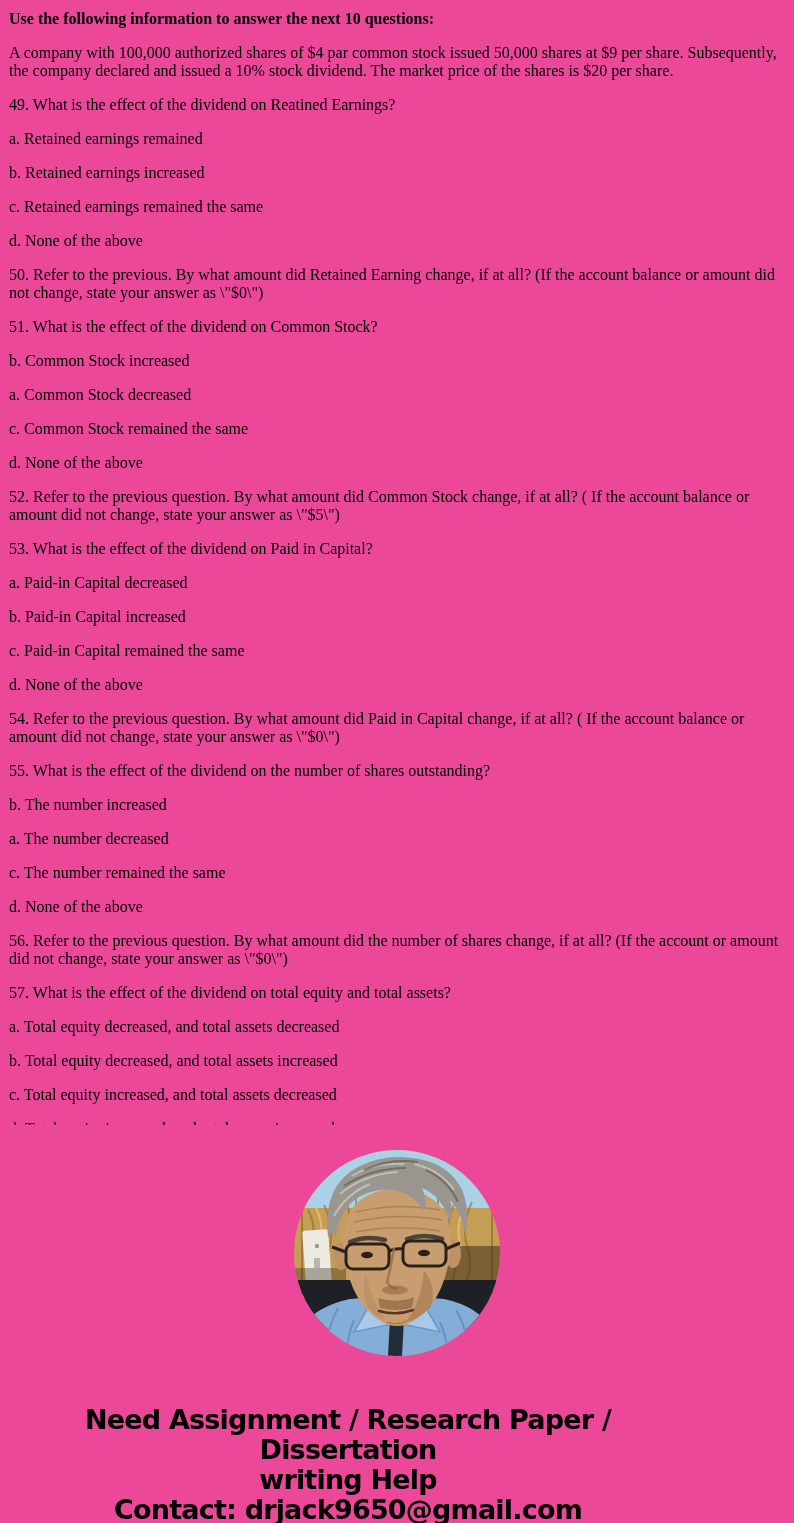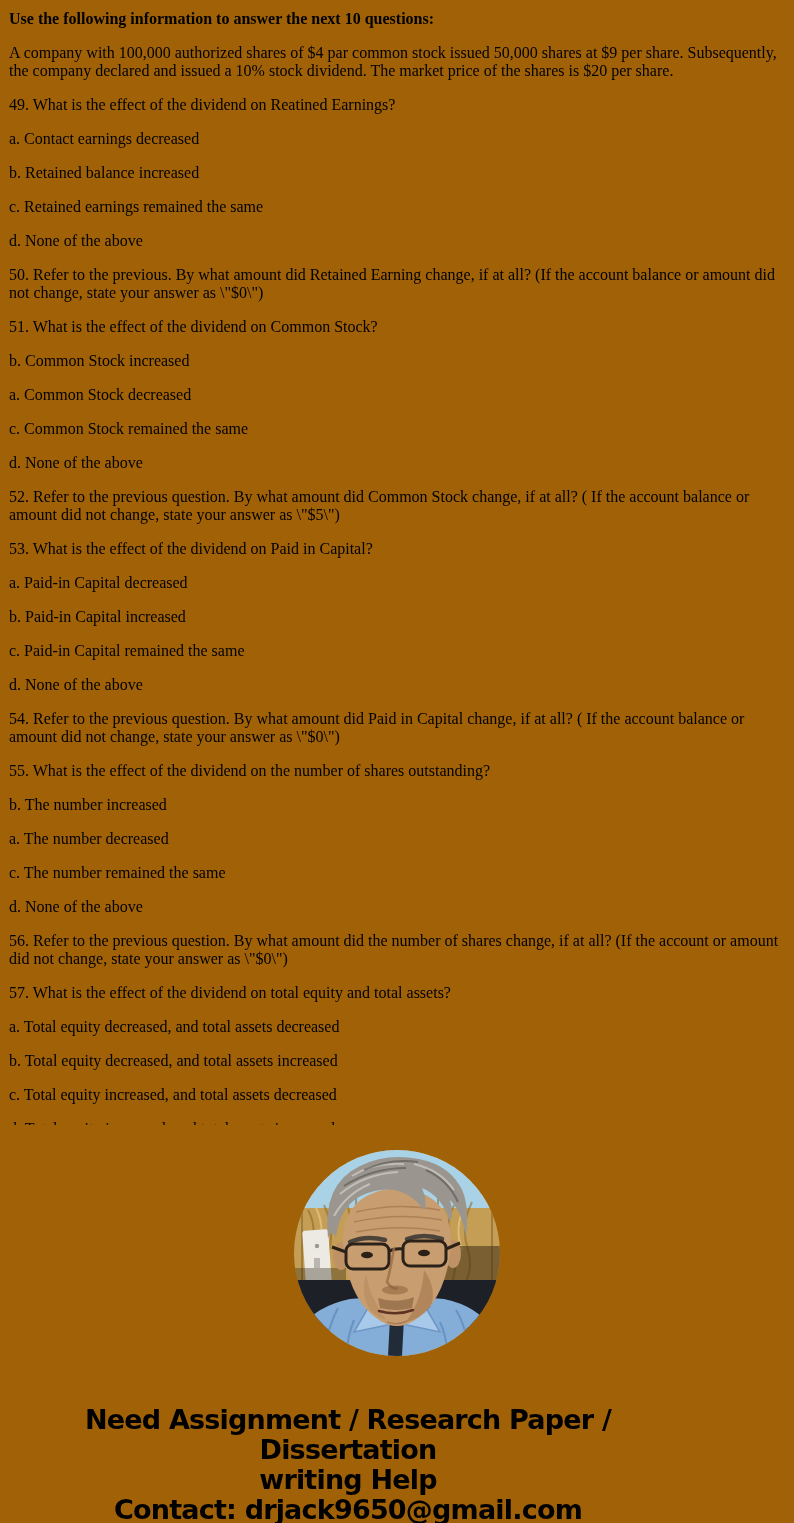--- a/index.html
+++ b/index.html
@@ -1,20 +1,20 @@
 <!DOCTYPE html>
 <html><head>
 <meta charset="utf-8">
 <style>
   html, body { margin: 0; padding: 0; background: #ffffff; }
   .page {
     position: relative;
     width: 794px;
     height: 1523px;
-    background: #a16207;
+    background: #ec4899;
     overflow: hidden;
     font-family: "Liberation Serif", serif;
     color: #000000;
   }
   
   .doc {
     position: absolute;
     left: 9px;
     top: 10px;
     width: 776px;
@@ -53,22 +53,22 @@
 </style>
 </head>
 <body>
 
 <div class="page">
 
   <div class="doc">
       <p class="para bold">Use the following information to answer the next 10 questions:</p>
       <p class="para">A company with 100,000 authorized shares of $4 par common stock issued 50,000 shares at $9 per share. Subsequently, the company declared and issued a 10% stock dividend. The market price of the shares is $20 per share.</p>
       <p class="para">49. What is the effect of the dividend on Reatined Earnings?</p>
-      <p class="para">a. Contact earnings decreased</p>
-      <p class="para">b. Retained balance increased</p>
+      <p class="para">a. Retained earnings remained</p>
+      <p class="para">b. Retained earnings increased</p>
       <p class="para">c. Retained earnings remained the same</p>
       <p class="para">d. None of the above</p>
       <p class="para">50. Refer to the previous. By what amount did Retained Earning change, if at all? (If the account balance or amount did not change, state your answer as \"$0\")</p>
       <p class="para">51. What is the effect of the dividend on Common Stock?</p>
       <p class="para">b. Common Stock increased</p>
       <p class="para">a. Common Stock decreased</p>
       <p class="para">c. Common Stock remained the same</p>
       <p class="para">d. None of the above</p>
       <p class="para">52. Refer to the previous question. By what amount did Common Stock change, if at all? ( If the account balance or amount did not change, state your answer as \"$5\")</p>
       <p class="para">53. What is the effect of the dividend on Paid in Capital?</p>

